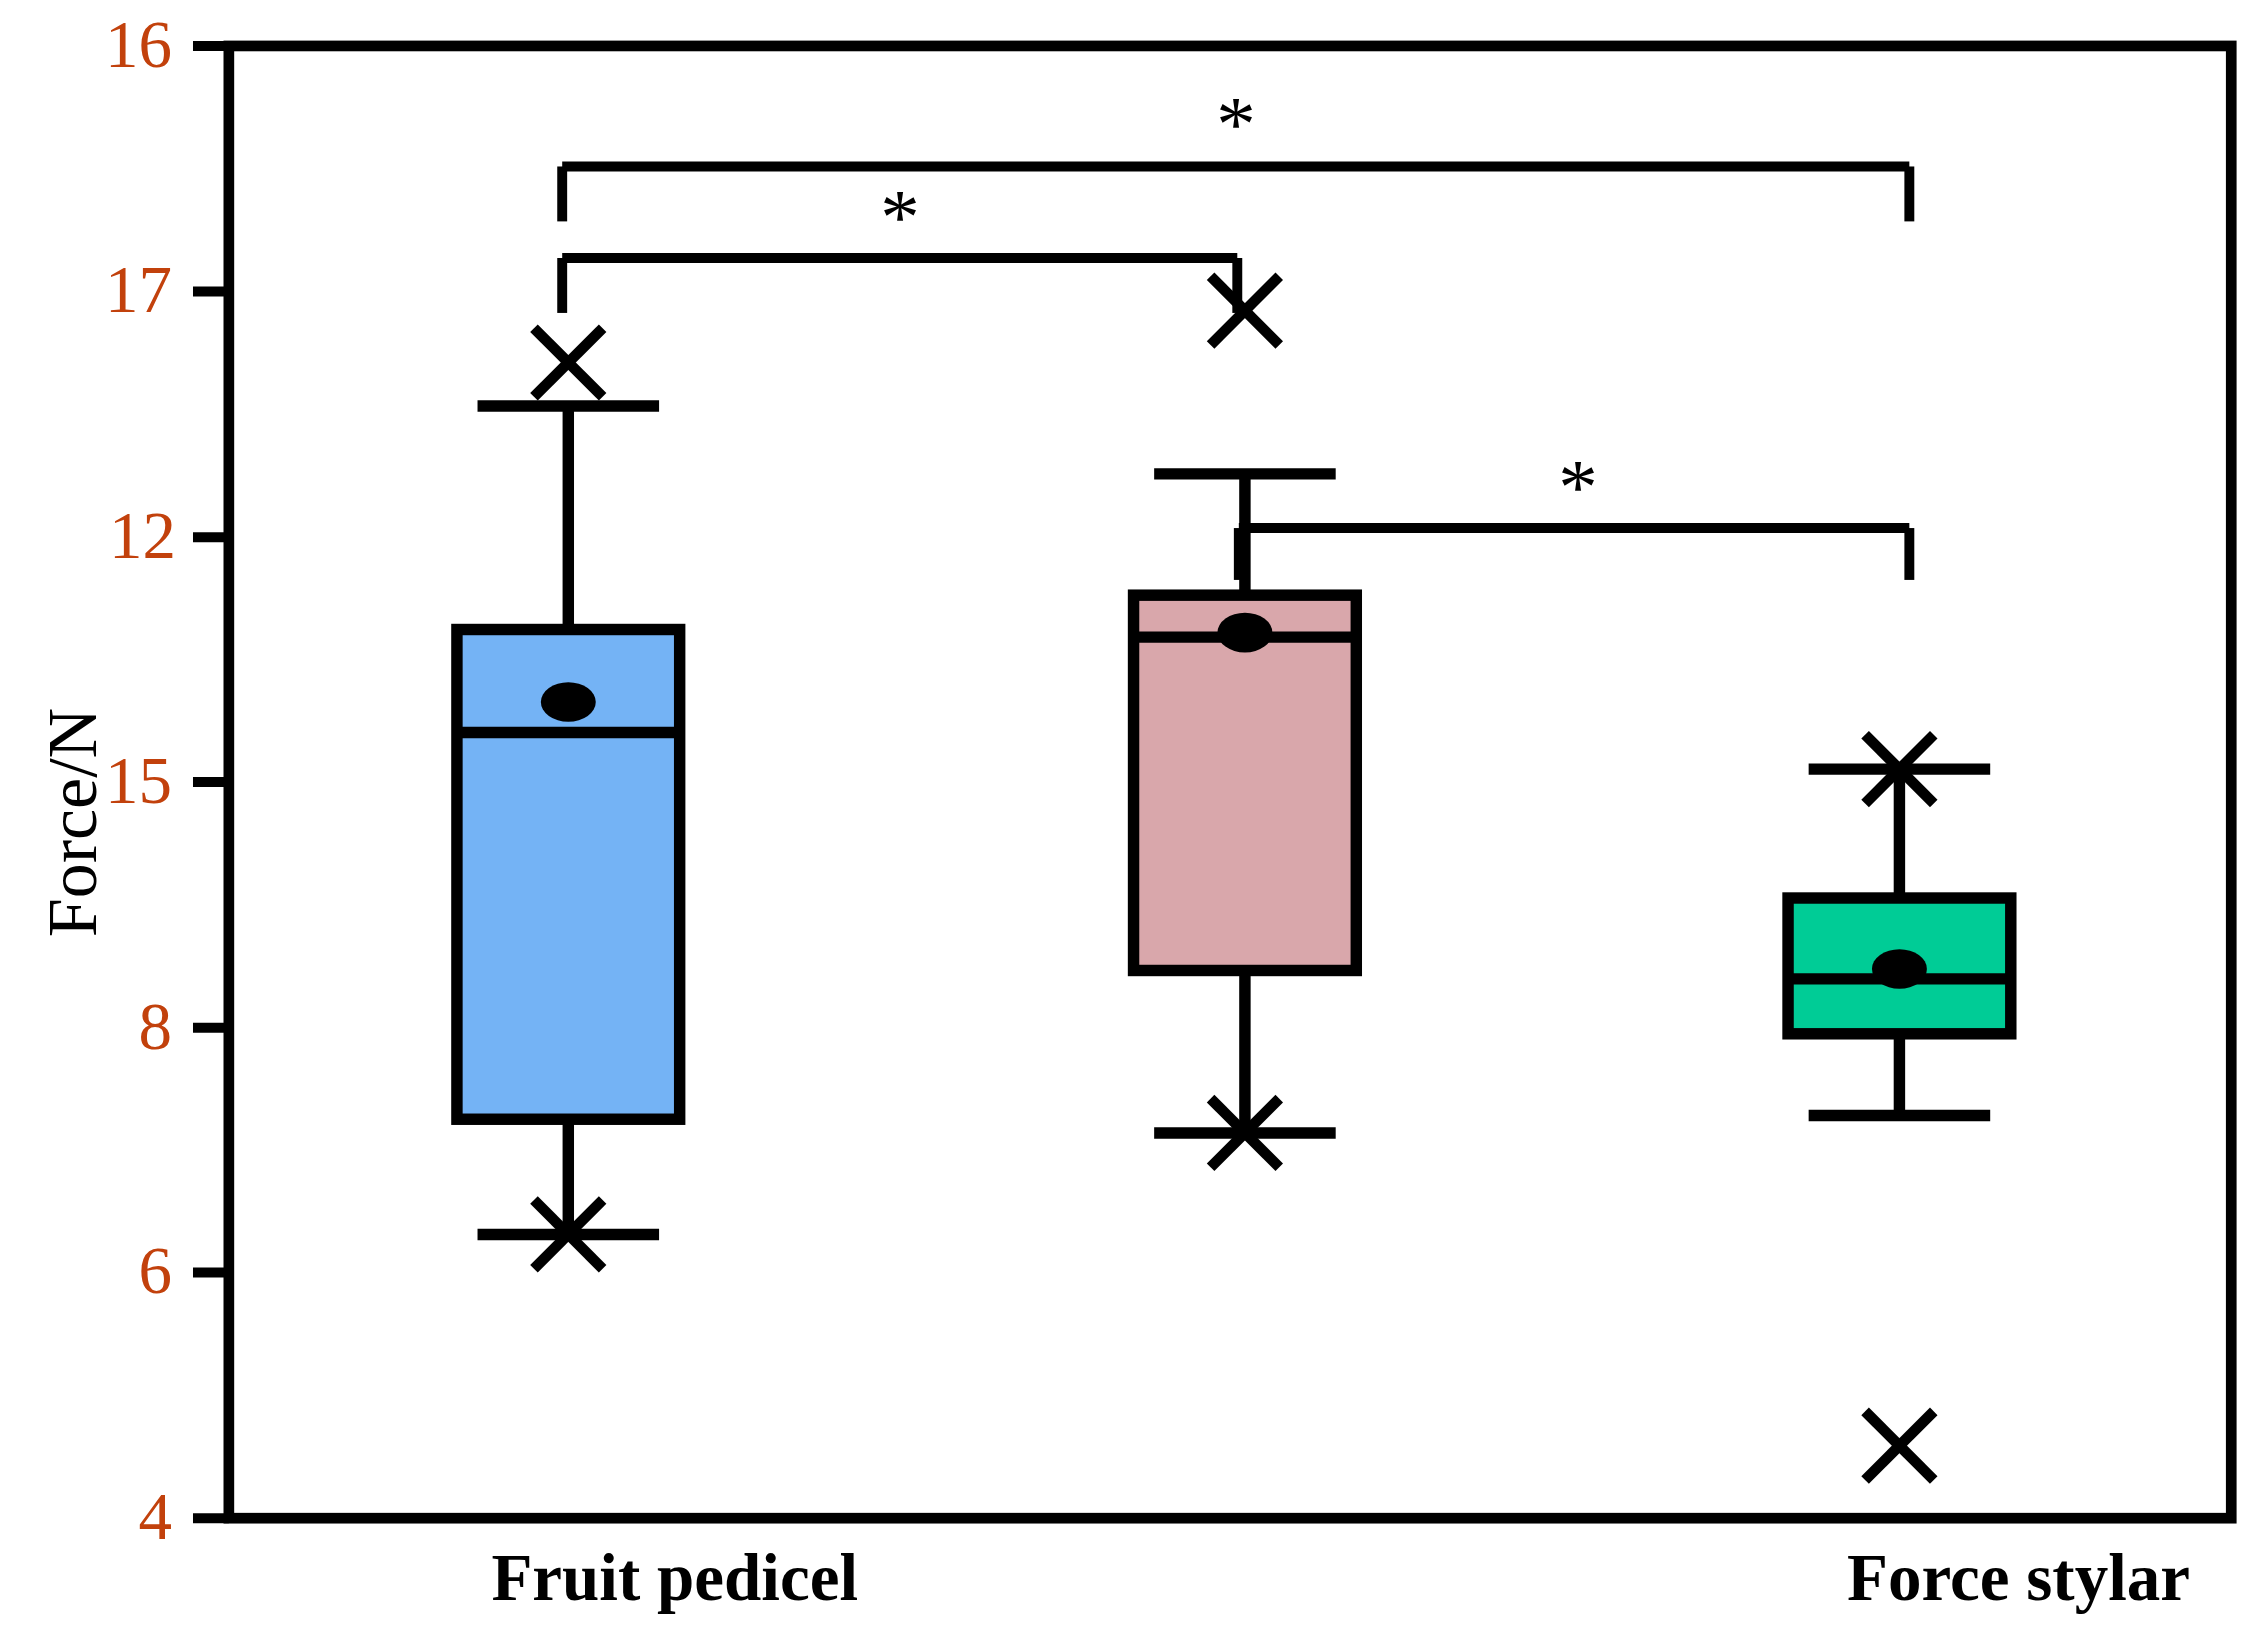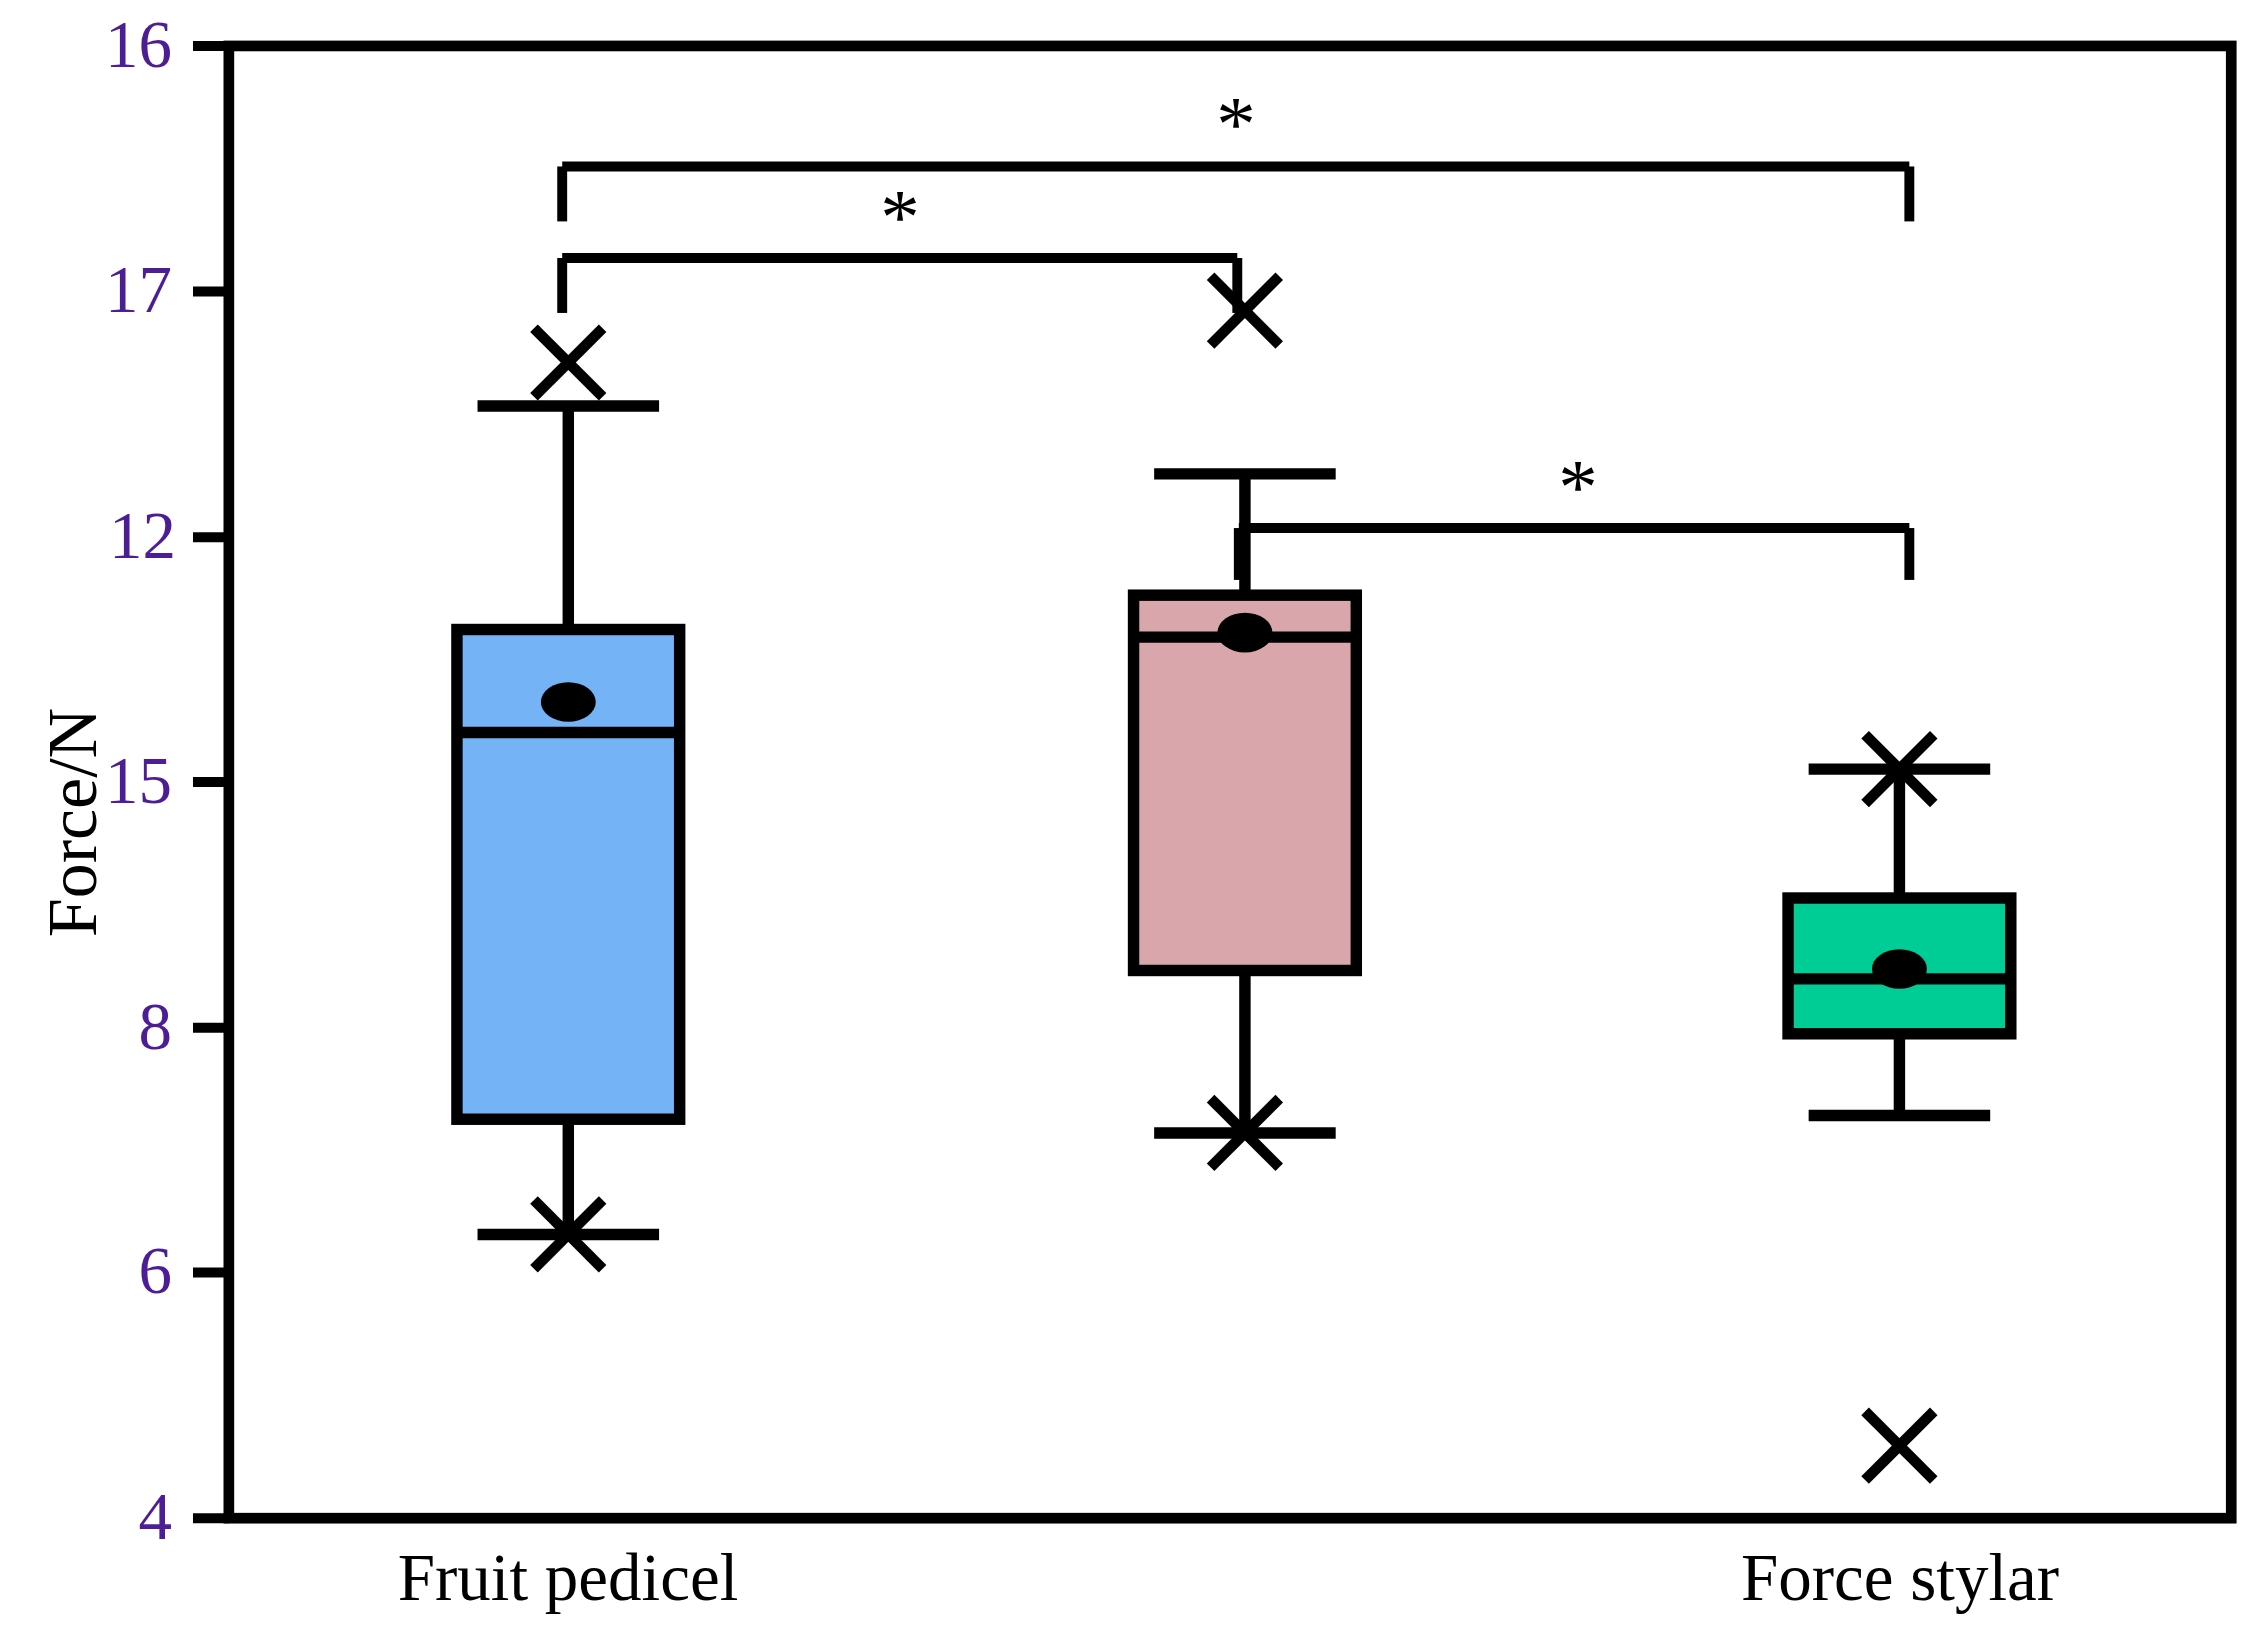--- a/index.html
+++ b/index.html
@@ -40,30 +40,31 @@
     font-size: 70px;
     color: #000000;
     letter-spacing: 0px;
     pointer-events: none;
   }
   .tick-label {
     position: absolute;
     text-align: right;
     font-size: 67px;
     line-height: 67px;
-    color: #4c1d95;
+    color: #c2410c;
     width: 122px;
   }
   .cat-label {
     position: absolute;
-    text-align: center;
+    text-align: right;
     font-size: 67px;
     line-height: 73px;
     color: #000000;
     width: 580px;
+    font-weight: bold;
   }
   .sig-star {
     position: absolute;
     text-align: center;
     font-size: 79px;
     line-height: 79px;
     color: #000000;
     width: 92px;
   }
 </style>

